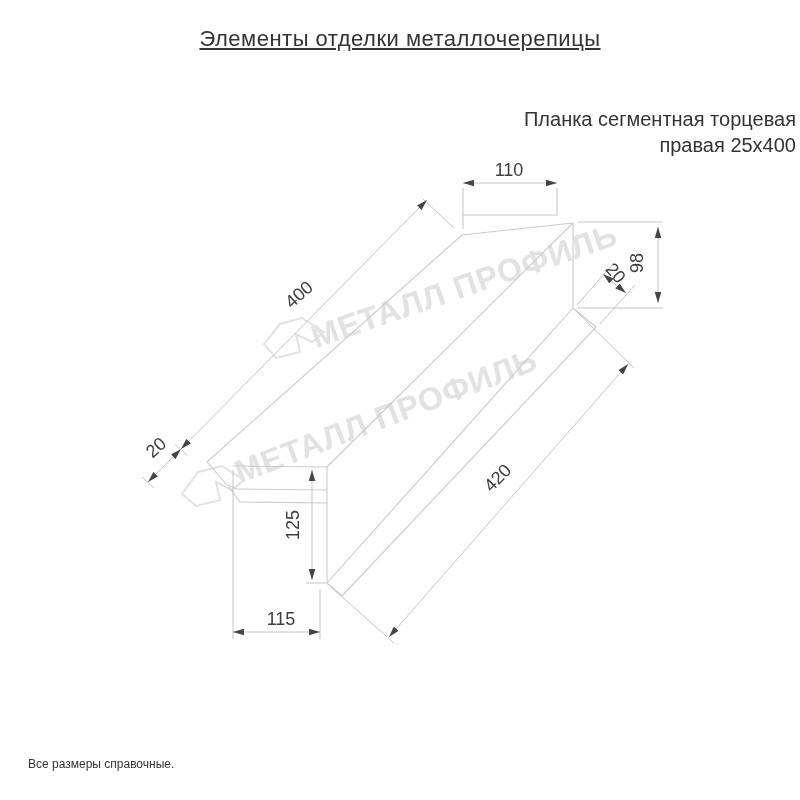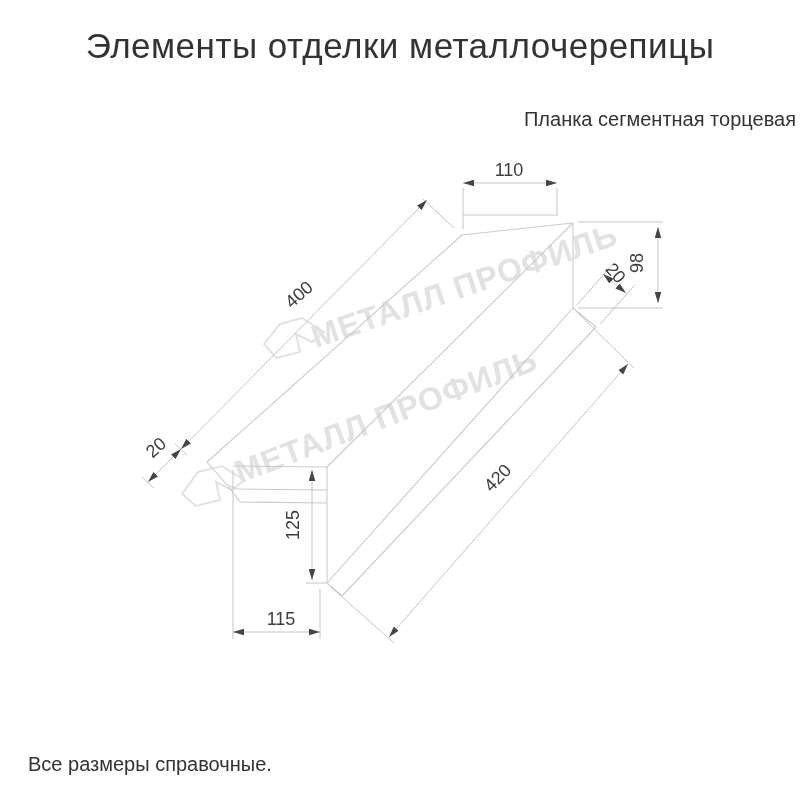--- a/index.html
+++ b/index.html
@@ -1,41 +1,42 @@
 <!DOCTYPE html>
 <html><head>
 <meta charset="utf-8">
 <style>
   html,body{margin:0;padding:0;background:#ffffff;}
   #page{position:relative;width:800px;height:800px;background:#fff;overflow:hidden;
         font-family:"Liberation Sans", sans-serif;color:var(--text,#333);}
   .title{position:absolute;top:26px;left:0;width:800px;text-align:center;
-         font-size:35px;letter-spacing:.5px;color:var(--text,#333);}
+         font-size:22px;letter-spacing:.5px;color:var(--text,#333);text-decoration:underline;}
   .subtitle{position:absolute;top:106px;left:0;width:796px;text-align:right;
             font-size:20px;line-height:26px;color:var(--text,#333);}
-  .notes{position:absolute;left:28px;bottom:24px;font-size:20px;line-height:24px;
+  .notes{position:absolute;left:28px;bottom:24px;font-size:12px;line-height:24px;
          color:var(--text,#333);margin-top:48px;}
   svg.drawing{position:absolute;left:0;top:0;}
   .partline{stroke:var(--part_line,#c8cbce);stroke-width:1.1;fill:none;}
   .dimline{stroke:var(--dimension_line,#c2c5c8);stroke-width:1;fill:none;}
   .dimtext{fill:var(--dimension_text,#3d3d3d);font-size:18px;
            font-family:"Liberation Sans",sans-serif;}
   .wmtext{fill:var(--watermark,#e2e2e2);font-size:32px;font-weight:bold;letter-spacing:1px;
           font-family:"Liberation Sans",sans-serif;}
   .wmlogo{stroke:var(--watermark,#e2e2e2);stroke-width:2;fill:none;}
 </style>
 </head>
 <body>
 
 <div id="page" style="--part_line: #c8cbce; --dimension_line: #c2c5c8; --dimension_text: #3d3d3d; --text: #333333; --watermark: #e2e2e2;">
 
   <div class="title">Элементы отделки металлочерепицы</div>
 
   <div class="subtitle">
     <div>Планка сегментная торцевая</div>
+    <div>правая 25x400</div>
   </div>
 
   <svg class="drawing" width="800" height="800" viewBox="0 0 800 800">
     <defs>
       <marker id="arr" orient="auto-start-reverse" markerUnits="userSpaceOnUse" markerWidth="11" markerHeight="7" viewBox="0 0 10 6" refX="10" refY="3">
         <path d="M0,0 L10,3 L0,6 Z" fill="#454545"></path>
       </marker>
     </defs>
 
     <g>

